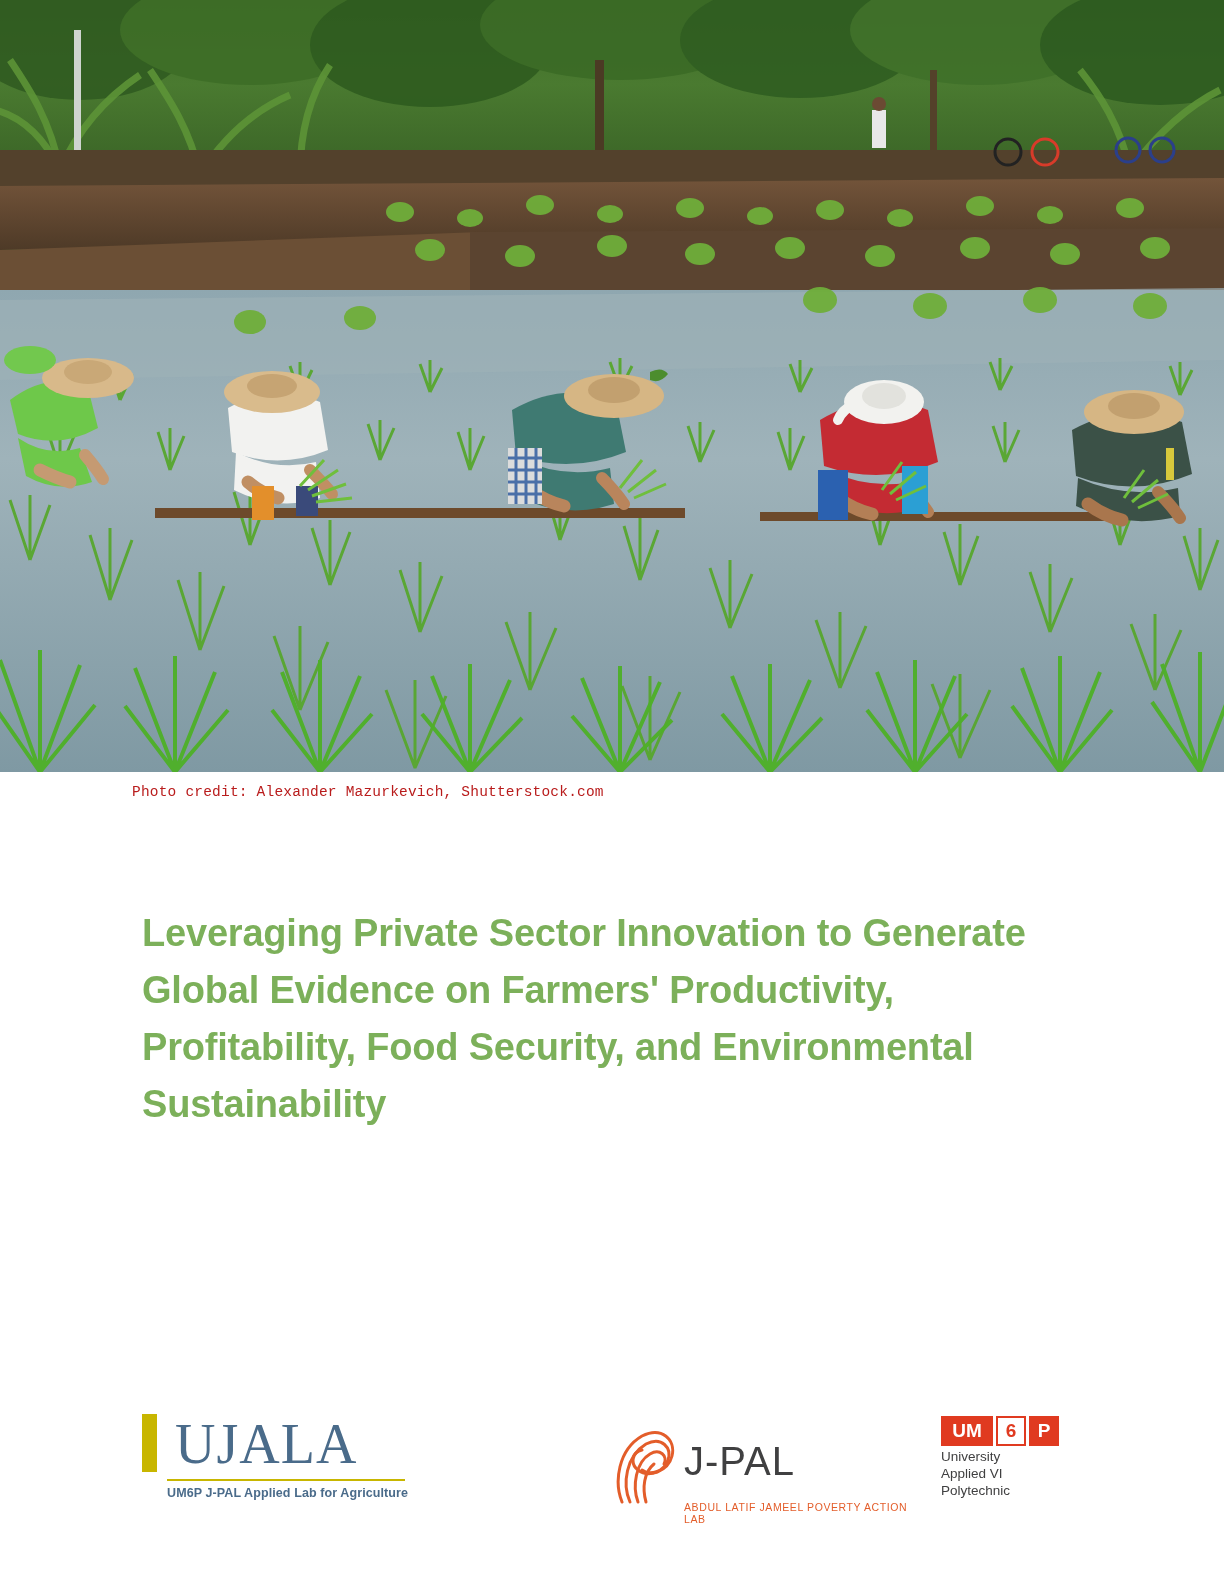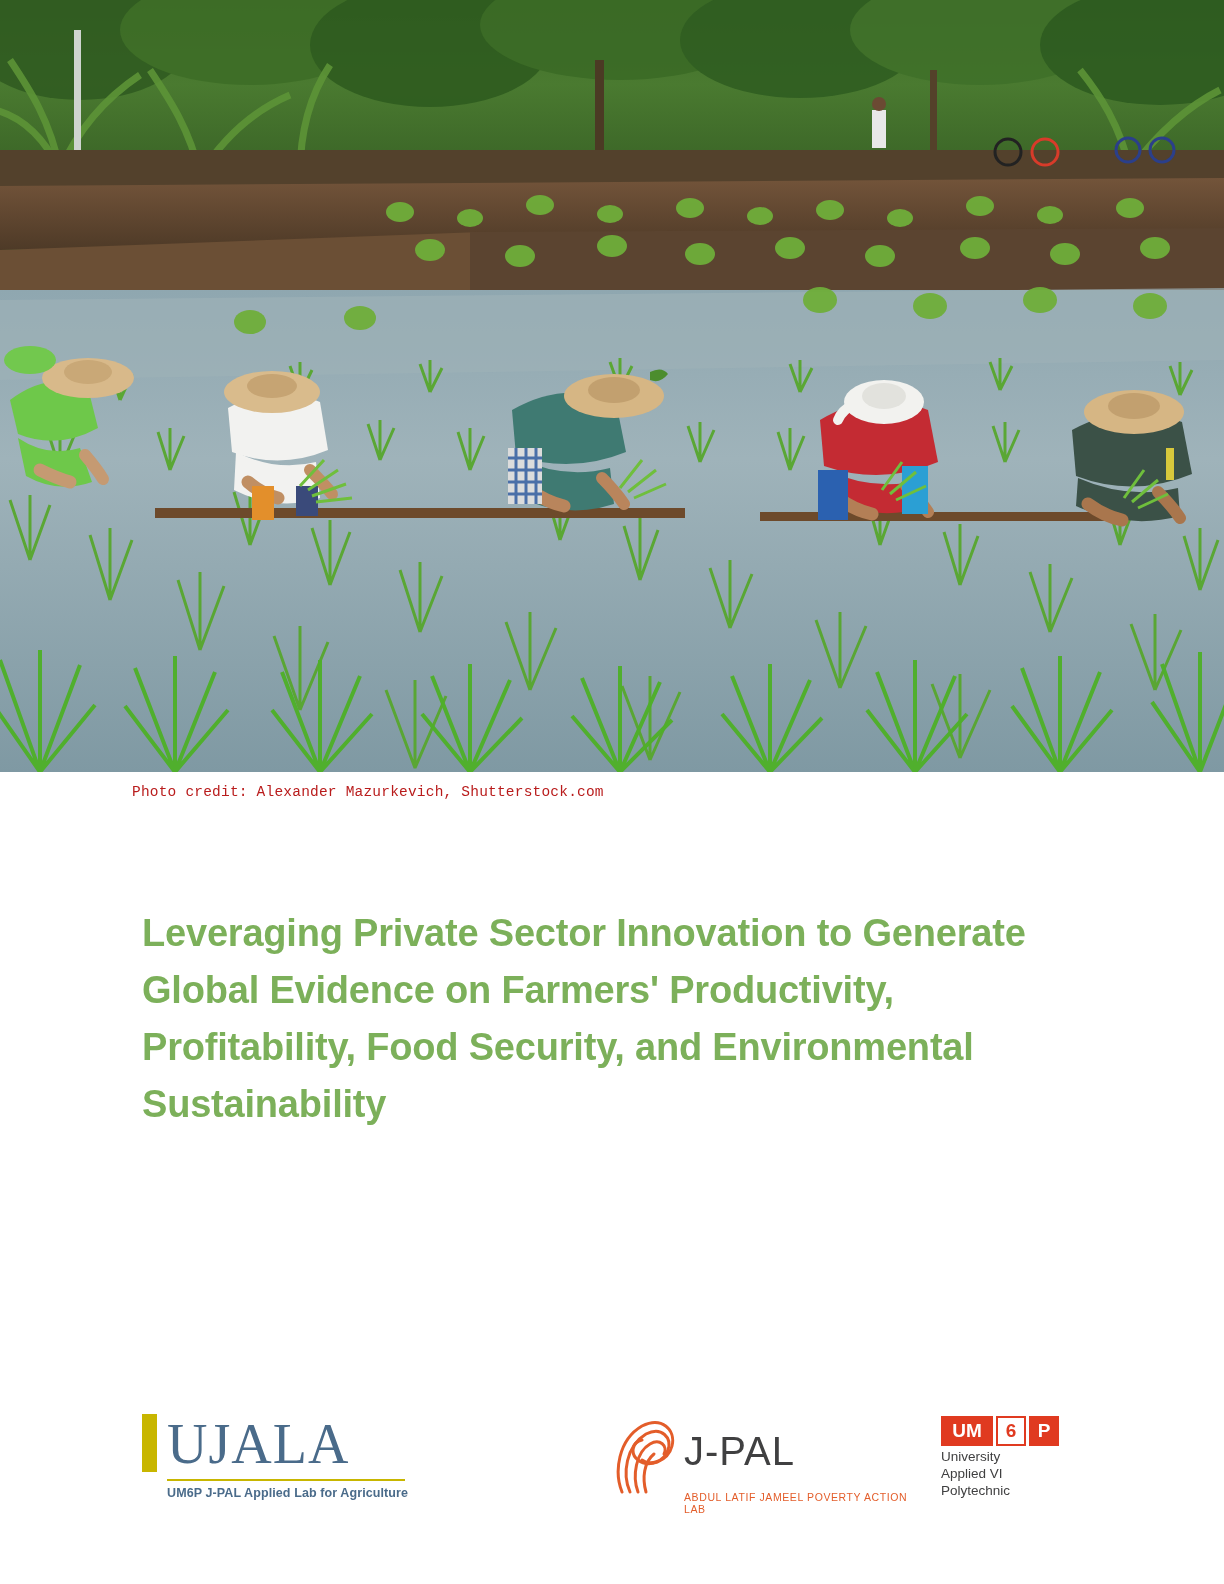--- a/index.html
+++ b/index.html
@@ -77,20 +77,21 @@
   .ujala-logo {
     position: absolute;
     left: 142px;
     top: 10px;
     width: 300px;
   }
   .ujala-top {
     display: flex;
     align-items: flex-end;
     height: 62px;
+    gap: 8px;
   }
   .ujala-bar {
     width: 15px;
     height: 58px;
     background: #c8b600;
     margin-right: 10px;
   }
   .ujala-word {
     font-size: 56px;
     line-height: 56px;
@@ -111,21 +112,21 @@
     color: #4a6b8a;
     font-weight: bold;
     letter-spacing: 0.1px;
     font-family: "Liberation Sans", sans-serif;
   }
 
   
   .jpal-logo {
     position: absolute;
     left: 612px;
-    top: 18px;
+    top: 28px;
     width: 300px;
     height: 100px;
   }
   .jpal-mark { position: absolute; left: 0; top: 0; }
   .jpal-text {
     position: absolute;
     left: 72px;
     top: 12px;
   }
   .jpal-name {

